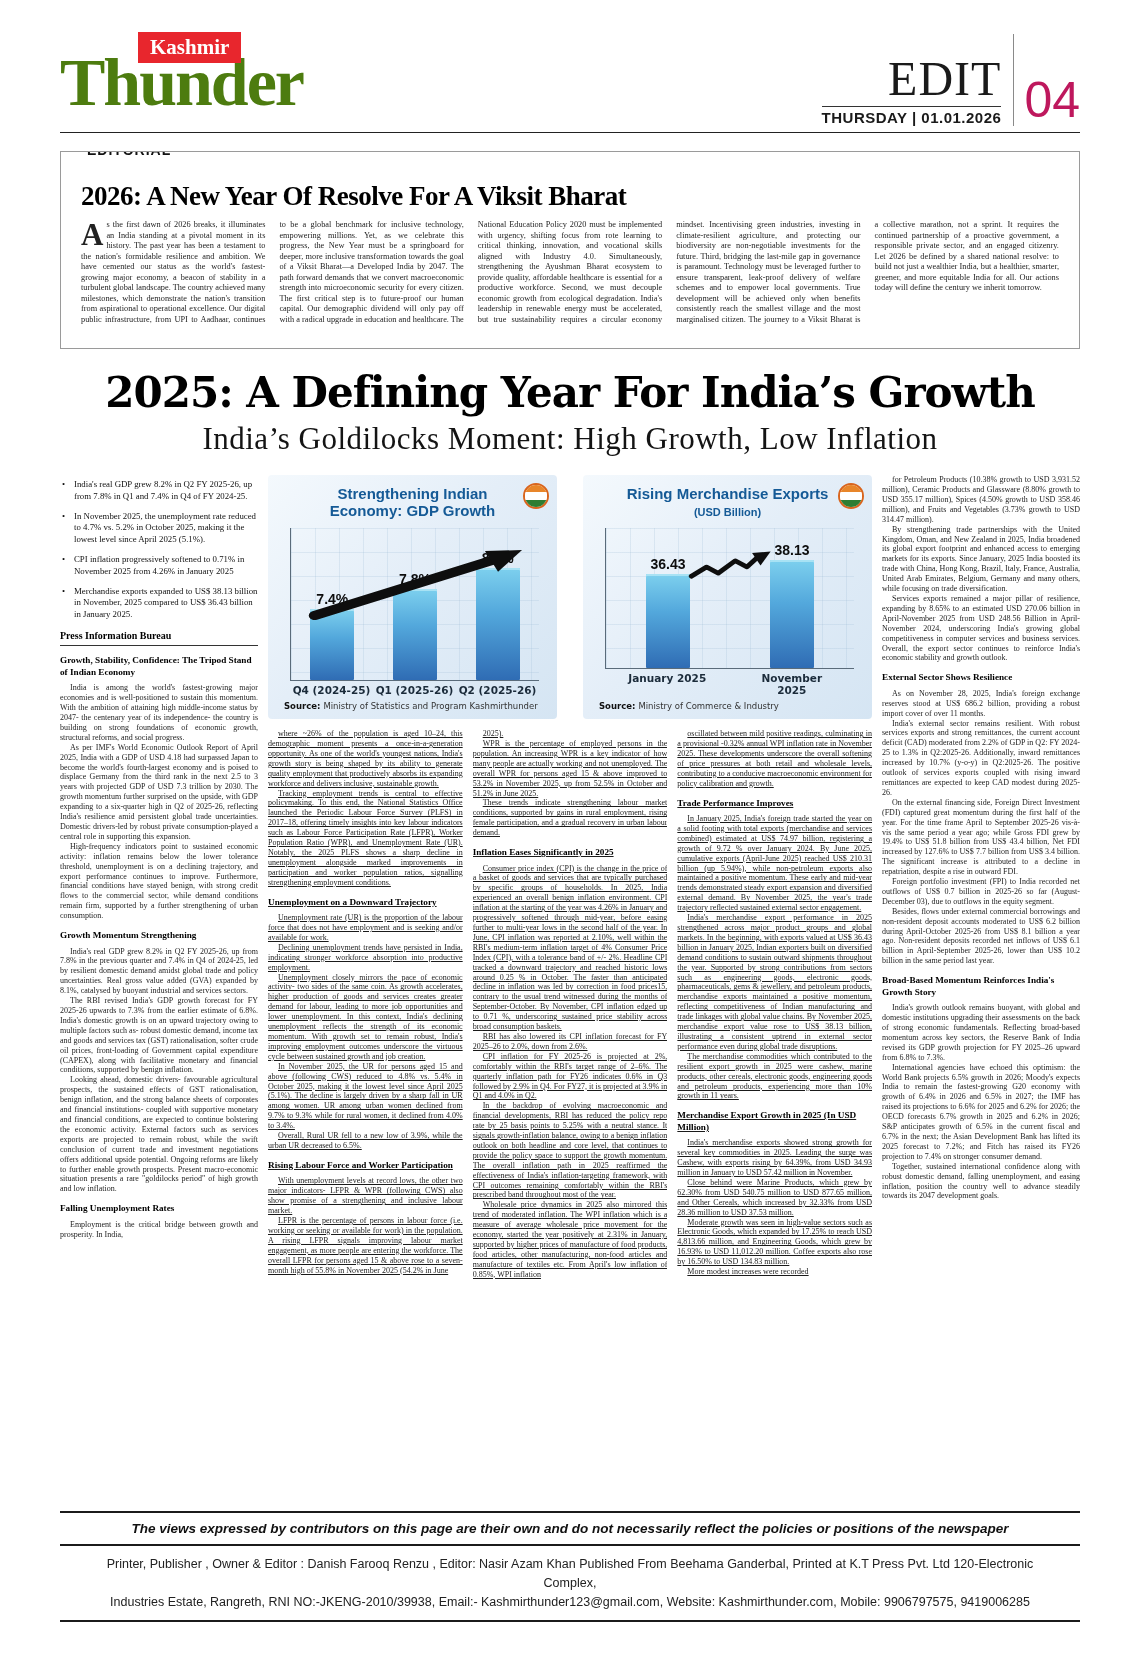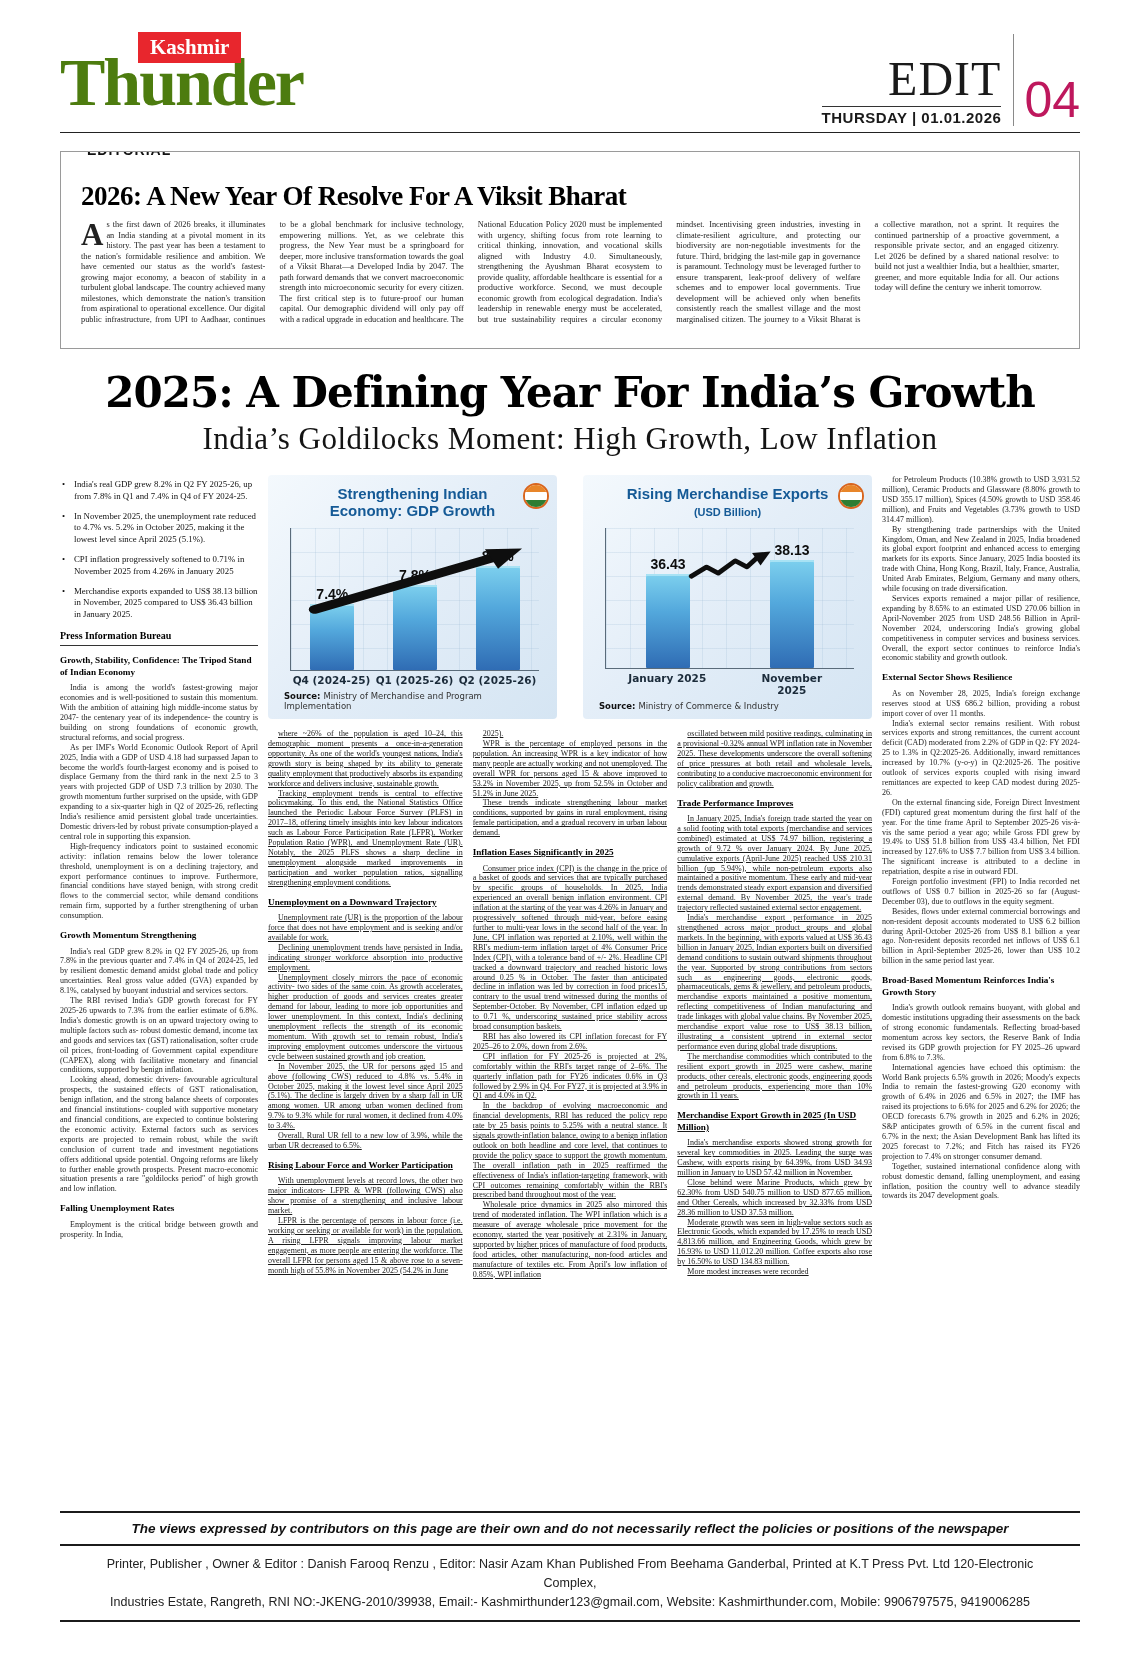--- a/index.html
+++ b/index.html
@@ -214,21 +214,21 @@
             <svg class="trend-arrow" style="left:6%;top:8%;width:88%;height:55%;" viewBox="0 0 100 50" preserveAspectRatio="none">
               <path d="M4 45 L88 11" stroke="#0e0e0e" stroke-width="5.5" stroke-linecap="round" fill="none"></path>
               <polygon points="99,6 82,6.5 88,19" fill="#0e0e0e"></polygon>
             </svg>
           </div>
           <div class="chart-cats">
               <div class="cat-label">Q4 (2024-25)</div>
               <div class="cat-label">Q1 (2025-26)</div>
               <div class="cat-label">Q2 (2025-26)</div>
             </div>
-          <div class="chart-source"><b>Source: </b><span>Ministry of Merchandise and Program Implementation</span></div>
+          <div class="chart-source"><b>Source: </b><span>Ministry of Statistics and Program Kashmirthunder</span></div>
         </div>
 
         <div class="chart-card">
           <div class="pib-logo">
               <div class="s1"></div>
               <div class="s2"></div>
               <div class="s3"></div>
             </div>
           <div class="chart-title"><span>Rising Merchandise Exports</span> <span class="suffix">(USD Billion)</span></div>
           <div class="chart-plot">

